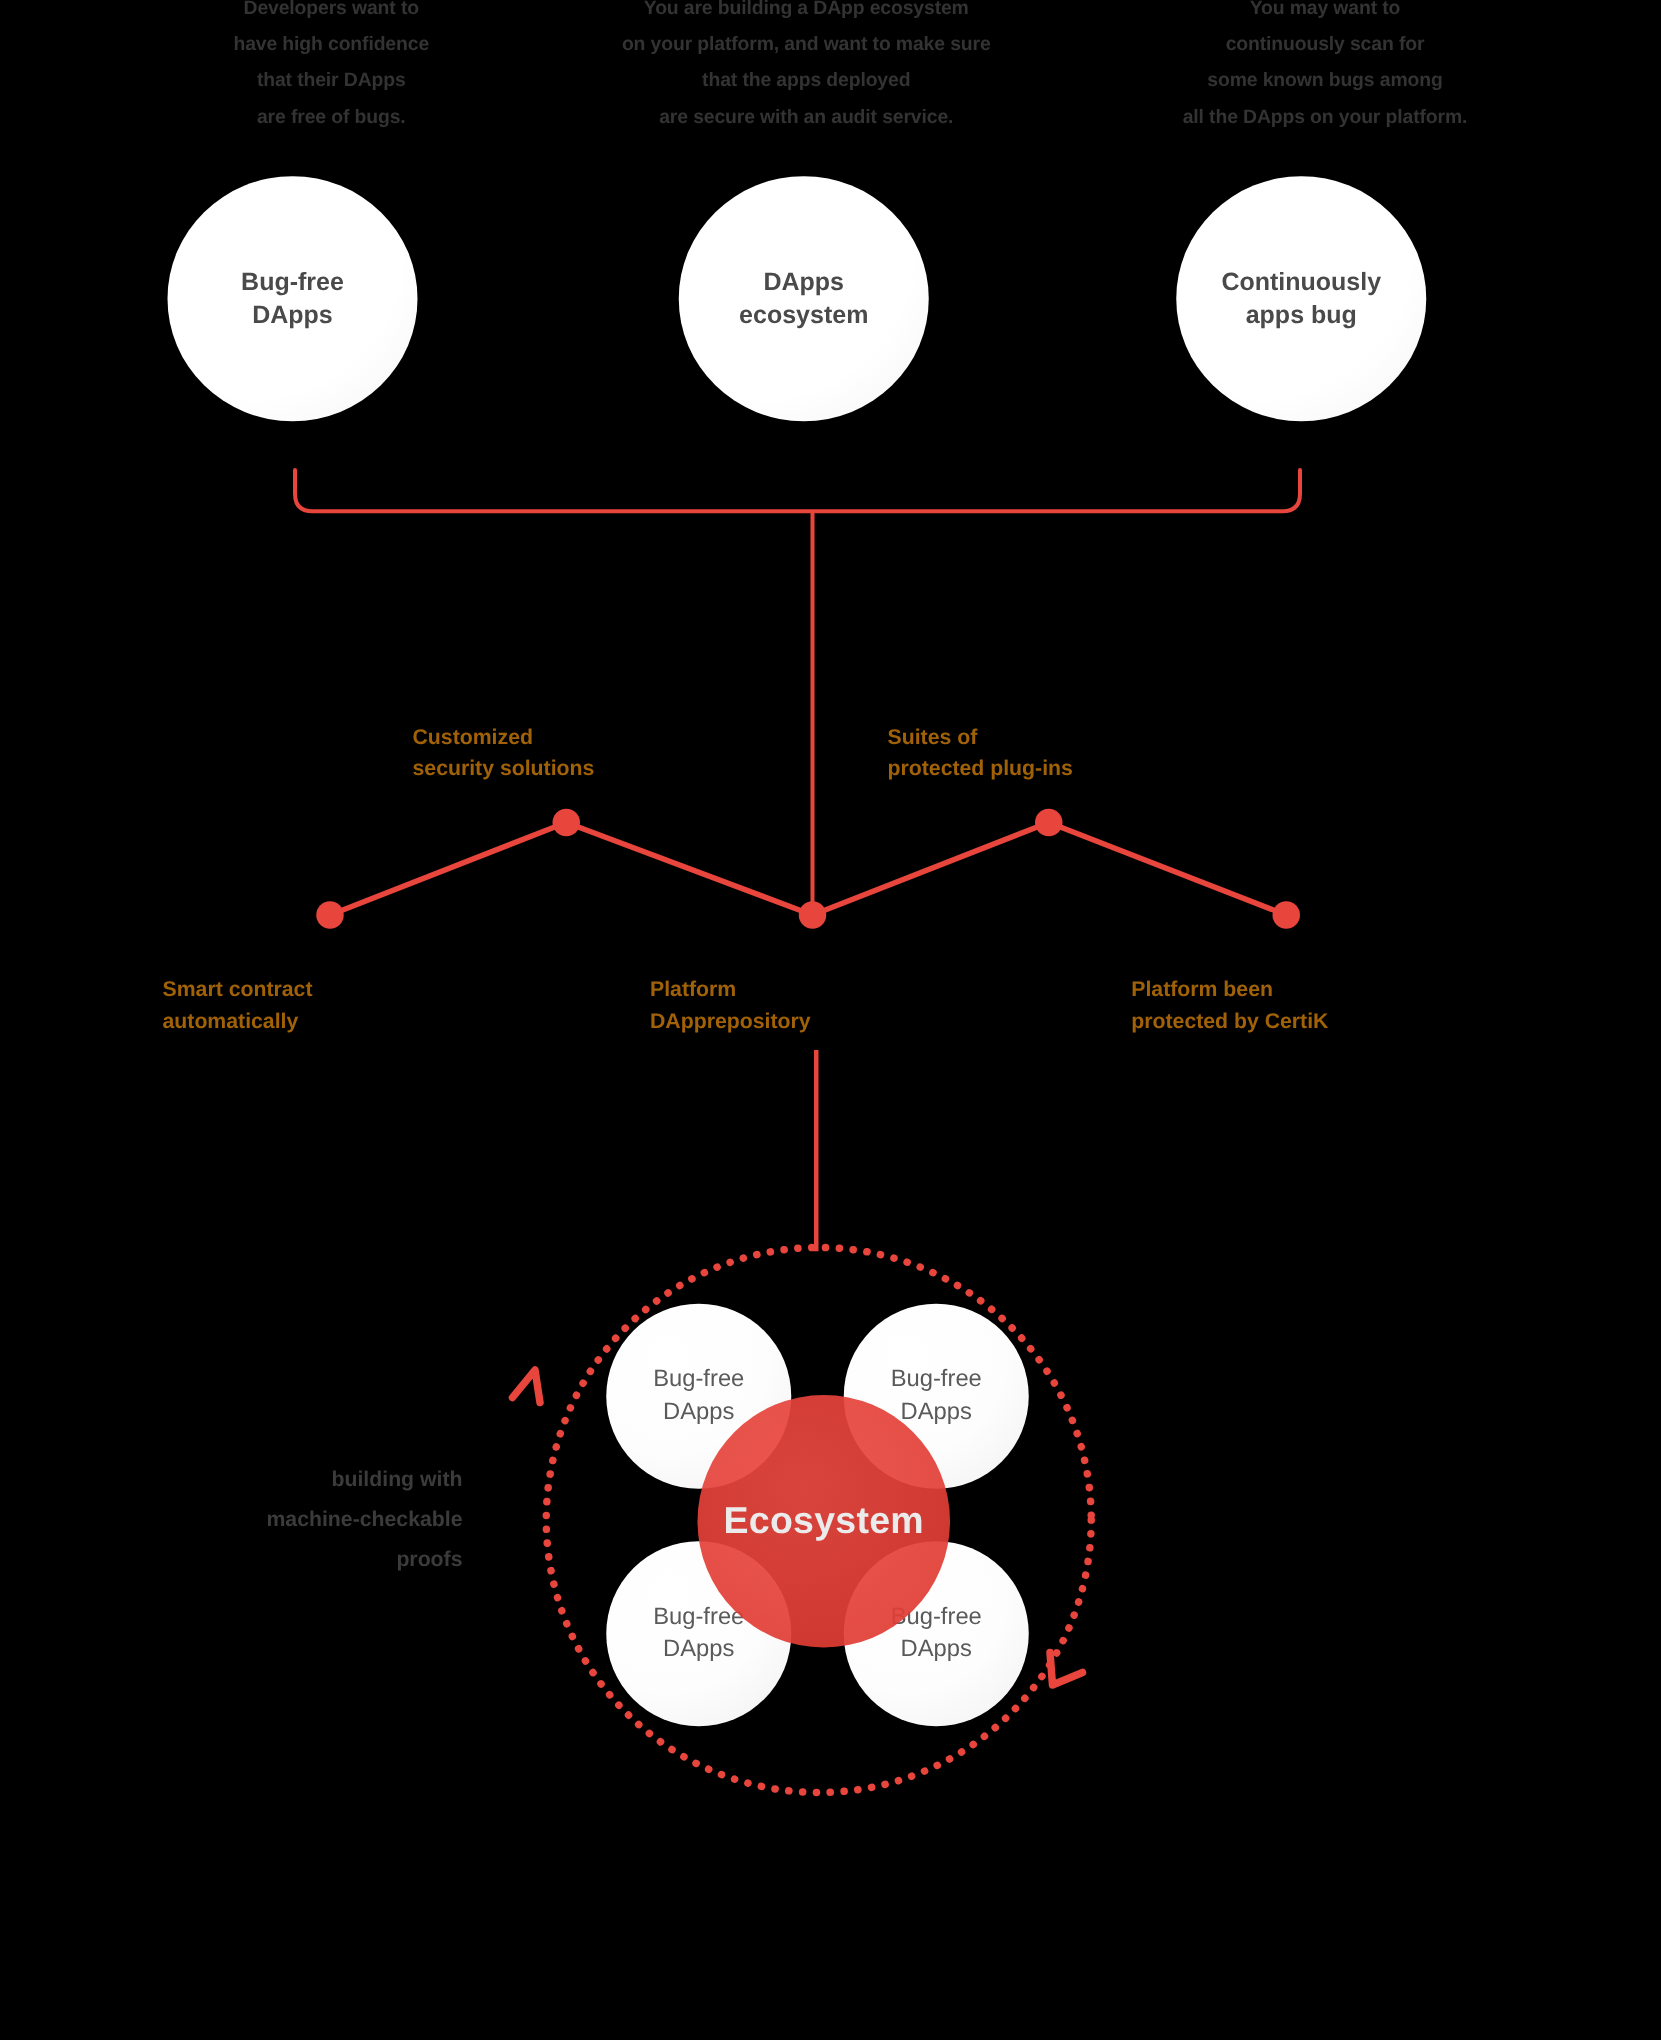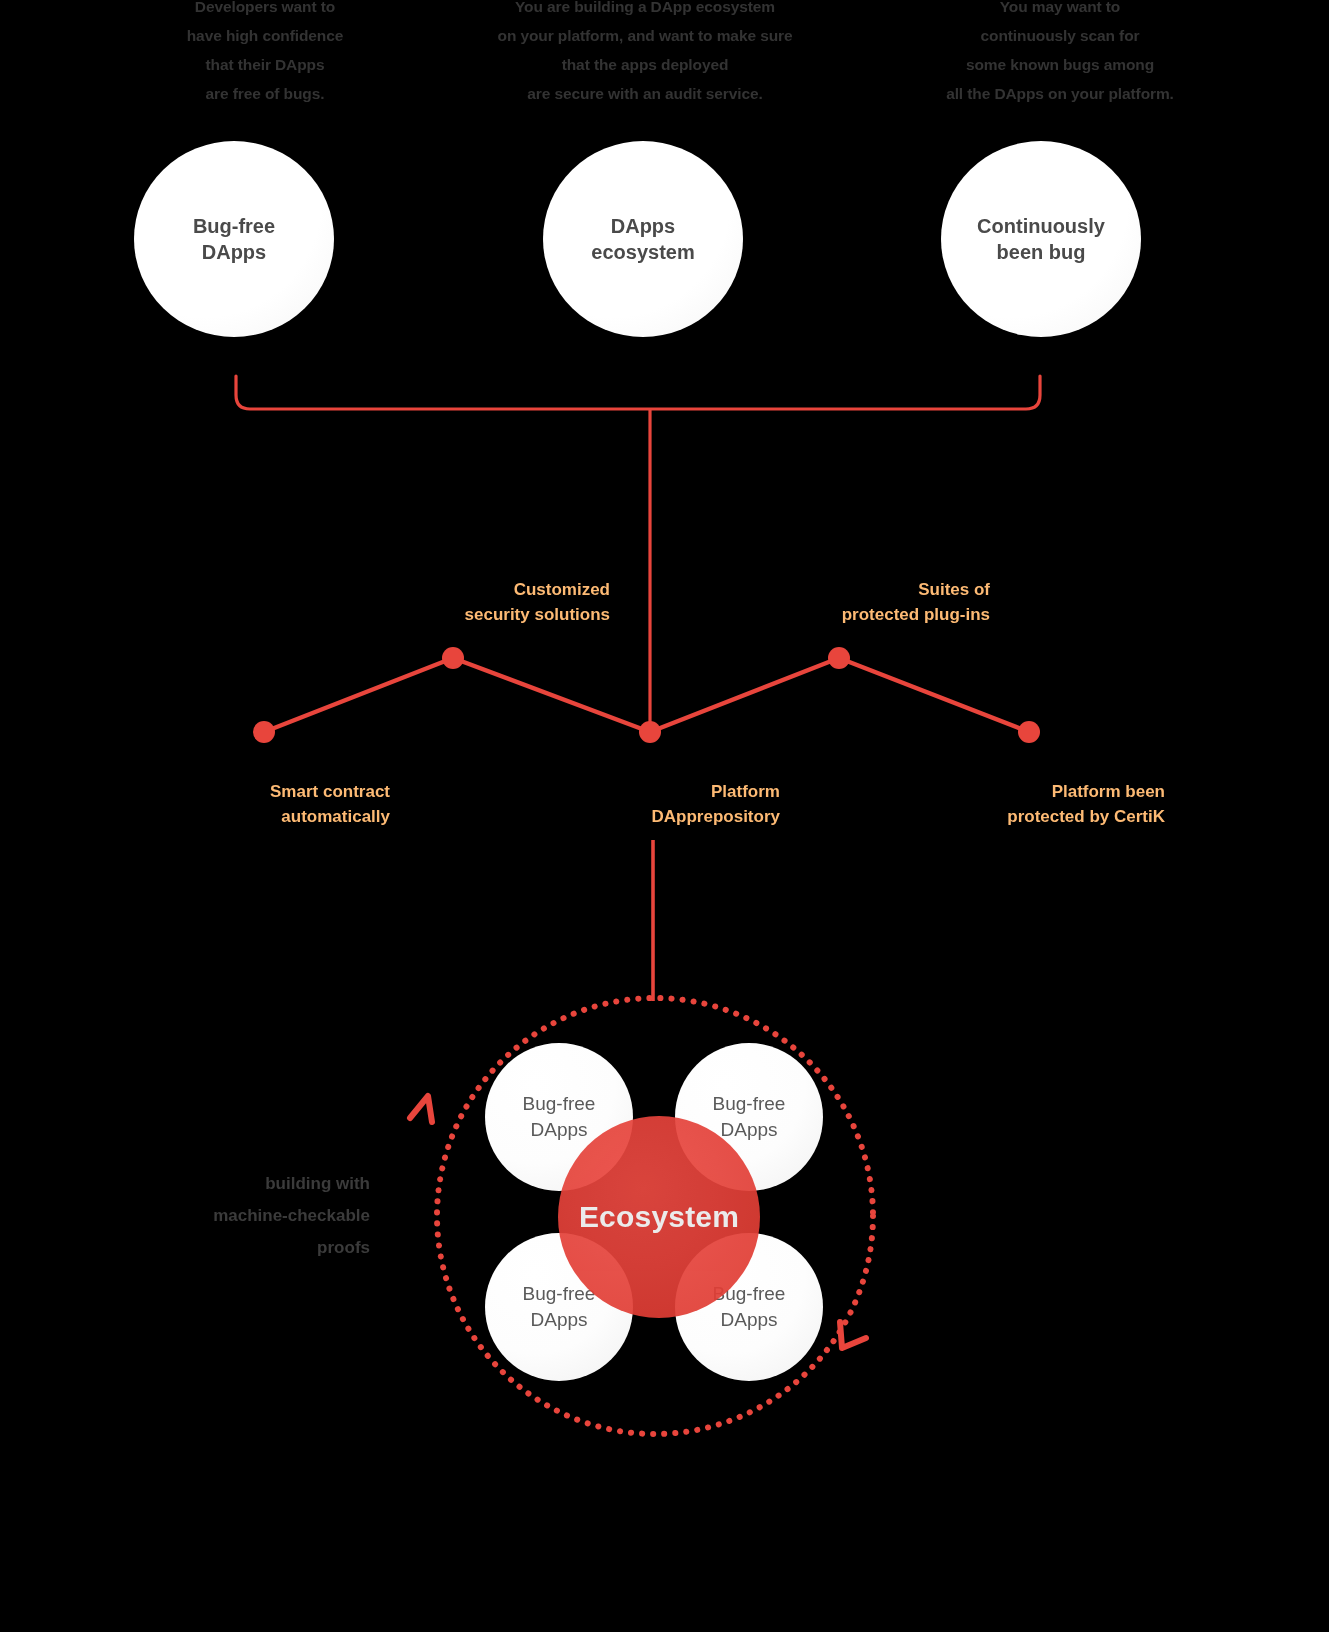--- a/index.html
+++ b/index.html
@@ -62,25 +62,25 @@
     position: absolute;
     left: 0; top: 0;
     width: 1329px;
     height: 1632px;
     pointer-events: none;
   }
 
   
   .zz-label {
     position: absolute;
-    color: #fdba74;
+    color: #a16207;
     font-weight: 700;
     font-size: 17px;
     line-height: 25px;
-    text-align: right;
+    text-align: left;
     white-space: pre-line;
   }
   #zz-top-left  { left: 330px; top: 577px; width: 280px; }
   #zz-top-right { left: 710px; top: 577px; width: 280px; }
   #zz-bot-left  { left: 130px; top: 779px; width: 260px; }
   #zz-bot-mid   { left: 520px; top: 779px; width: 260px; }
   #zz-bot-right { left: 905px; top: 779px; width: 260px; }
 
   
   #eco-wrap {
@@ -166,21 +166,21 @@
   <div class="top-circle" id="circle-bugfree">
     <span class="label">Bug-free
 DApps</span>
   </div>
   <div class="top-circle" id="circle-ecosystem">
     <span class="label">DApps
 ecosystem</span>
   </div>
   <div class="top-circle" id="circle-scan">
     <span class="label">Continuously
-been bug</span>
+apps bug</span>
   </div>
 
   <svg class="vec" viewBox="0 0 1329 1632">
 
     <path d="M 236 376 L 236 395 Q 236 409 250 409 L 1026 409 Q 1040 409 1040 395 L 1040 376" fill="none" stroke="#E8453C" stroke-width="3.2" stroke-linecap="round"></path>
 
     <line x1="650" y1="409" x2="650" y2="732" stroke="#E8453C" stroke-width="3.2"></line>
 
     <polyline points="264,732 453,658 650,732 839,658 1029,732" fill="none" stroke="#E8453C" stroke-width="4.4" stroke-linejoin="round" stroke-linecap="round"></polyline>
 

